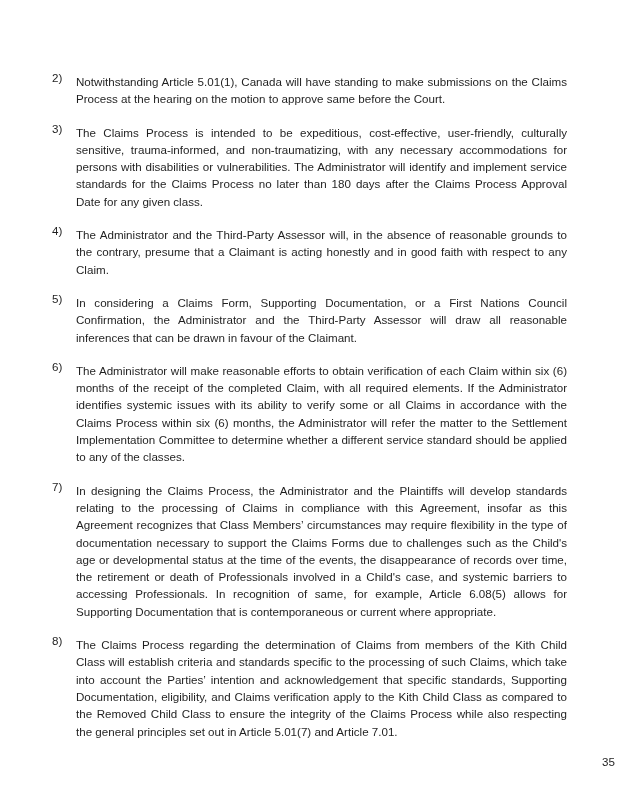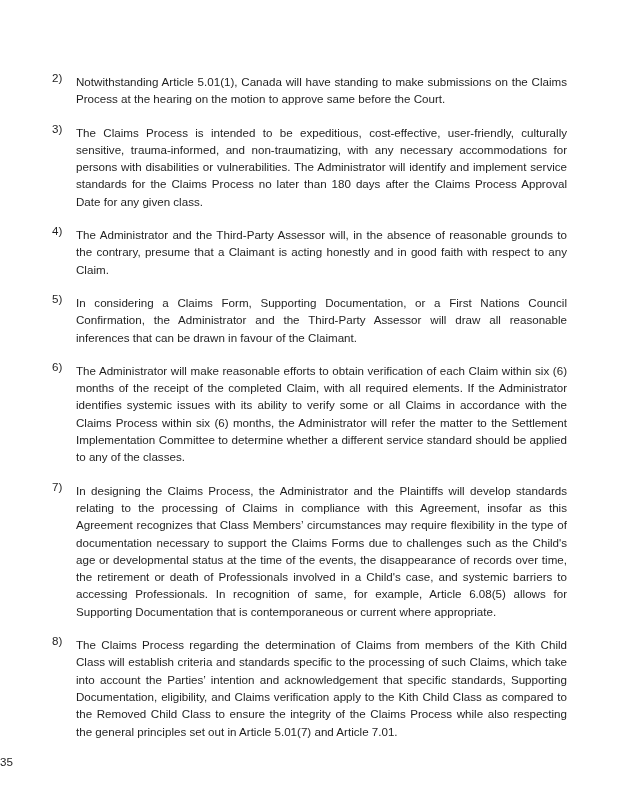--- a/index.html
+++ b/index.html
@@ -39,21 +39,21 @@
     font-size: 11.6px;
     line-height: 17.3px;
     text-align: justify;
     text-justify: inter-word;
   }
   .page-number {
     position: absolute;
     left: 0;
     right: 8px;
     top: 754px;
-    text-align: left;
+    text-align: right;
     font-size: 11.6px;
     line-height: 15px;
   }
 </style>
 </head>
 <body>
 
 <div class="page">
   <div class="content">
 

